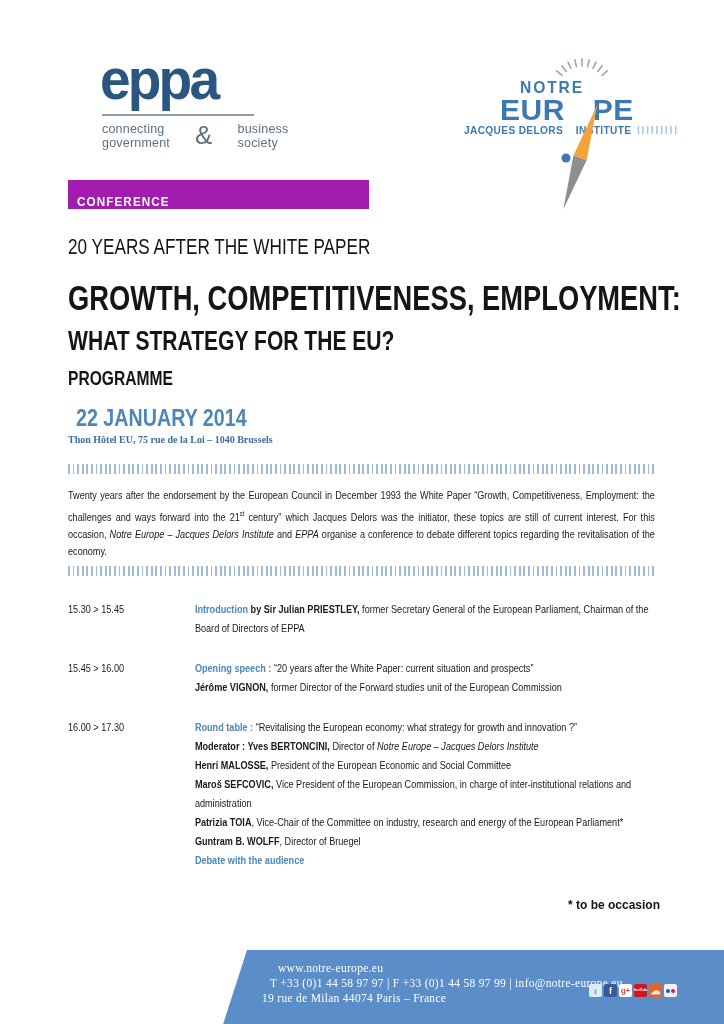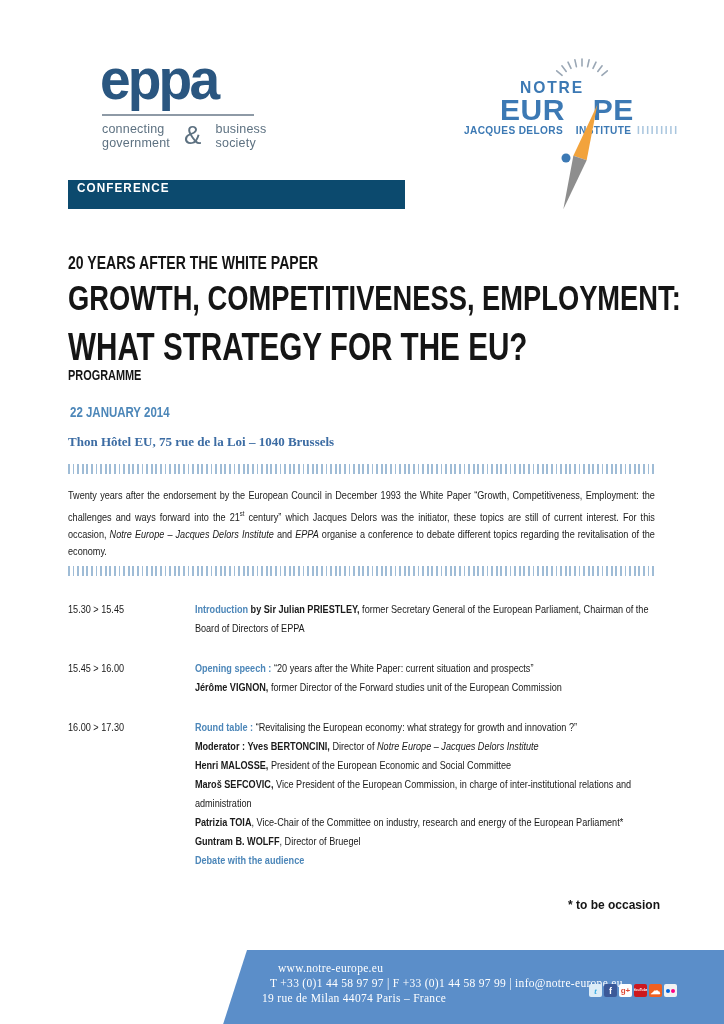--- a/index.html
+++ b/index.html
@@ -18,47 +18,47 @@
   }
   *{margin:0;padding:0;box-sizing:border-box}
   html,body{background:#fff}
   body{font-family:"Liberation Sans",sans-serif;color:var(--ink)}
   .page{position:relative;width:724px;height:1024px;background:#fff;margin:0 auto;overflow:hidden}
 
   
   .eppa{position:absolute;left:100px;top:50px;width:170px}
   .eppa-word{font-size:58px;font-weight:bold;letter-spacing:-3px;color:var(--navy);line-height:1;transform:scaleX(.95);transform-origin:0 0}
   .eppa-rule{width:152px;border-top:2px solid #8e9aa6;margin:6px 0 5px 2px}
-  .eppa-tag{display:flex;align-items:center;gap:14px;color:var(--gray);font-size:12.5px;line-height:1.15;letter-spacing:.2px;margin-left:2px}
+  .eppa-tag{display:flex;align-items:center;gap:25px;color:var(--gray);font-size:12.5px;line-height:1.15;letter-spacing:.2px;margin-left:2px}
   .eppa-amp{font-size:26px;font-weight:300;color:var(--gray)}
 
   .ne{position:absolute;left:460px;top:52px;width:230px;height:100px}
   .ne-notre{position:absolute;left:60px;top:26px;font-size:17px;font-weight:bold;letter-spacing:2px;color:var(--logo-blue);transform:scaleX(.92);transform-origin:0 0}
   .ne-europe{position:absolute;left:40px;top:41px;font-size:30px;font-weight:bold;letter-spacing:.5px;color:var(--logo-blue);white-space:nowrap}
   .ne-gap{display:inline-block;width:28px}
   .ne-jd{position:absolute;left:4px;top:72px;font-size:11px;font-weight:bold;letter-spacing:.4px;color:var(--logo-blue);white-space:nowrap;transform:scaleX(.92);transform-origin:0 0}
   .ne-ticks{color:var(--ticks-light);letter-spacing:2px;margin-left:6px}
   .ne-needle{position:absolute;left:98px;top:48px;z-index:3}
   .ne-fan{position:absolute;left:88px;top:0px;z-index:1}
 
   
-  .banner{position:absolute;left:68px;top:180px;width:337px;height:29px;background:#0c4a6e;color:#fff;display:flex;align-items:flex-start}
+  .banner{position:absolute;left:68px;top:180px;width:301px;height:29px;background:#a21caf;color:#fff;display:flex;align-items:flex-end}
   .banner span{font-size:13px;font-weight:bold;letter-spacing:1.2px;padding-left:10px;display:inline-block;transform:scaleX(.9);transform-origin:0 0}
 
   
   .cond{display:inline-block;transform:scaleX(.78);transform-origin:0 0;white-space:nowrap}
-  .kicker{position:absolute;left:68px;top:253px;font-size:18px;font-weight:bold;color:var(--ink)}
+  .kicker{position:absolute;left:68px;top:234px;font-size:22px;font-weight:normal;color:var(--ink)}
   .title1{position:absolute;left:68px;top:278px;font-size:35px;font-weight:bold;color:var(--ink)}
-  .title2{position:absolute;left:68px;top:326px;font-size:38px;font-weight:bold;color:var(--ink)}
-  .subtitle{position:absolute;left:68px;top:367px;font-size:14px;font-weight:bold;color:var(--ink)}
-
-  
-  .date{position:absolute;left:70px;top:404px;font-size:14px;font-weight:bold;color:var(--accent)}
+  .title2{position:absolute;left:68px;top:326px;font-size:27px;font-weight:bold;color:var(--ink)}
+  .subtitle{position:absolute;left:68px;top:367px;font-size:20px;font-weight:bold;color:var(--ink)}
+
+  
+  .date{position:absolute;left:76px;top:404px;font-size:24px;font-weight:bold;color:var(--accent)}
   .date .cond{transform:scaleX(.82)}
-  .venue{position:absolute;left:68px;top:434px;font-family:"Liberation Serif",serif;font-size:13px;font-weight:bold;color:var(--venue)}
+  .venue{position:absolute;left:68px;top:434px;font-family:"Liberation Serif",serif;font-size:10px;font-weight:bold;color:var(--venue)}
 
   
   .divider{position:absolute;left:68px;width:587px;height:10px;
     background:repeating-linear-gradient(to right,var(--divider) 0,var(--divider) 1.8px,transparent 1.8px,transparent 4.6px)}
   .div1{top:464px}
   .div2{top:566px}
 
   
   .colwrap{position:absolute;left:68px;width:740px;transform:scaleX(.793);transform-origin:0 0;font-size:11.5px;line-height:17.5px;color:#1a1a1a}
   .intro{top:487px;text-align:justify}

